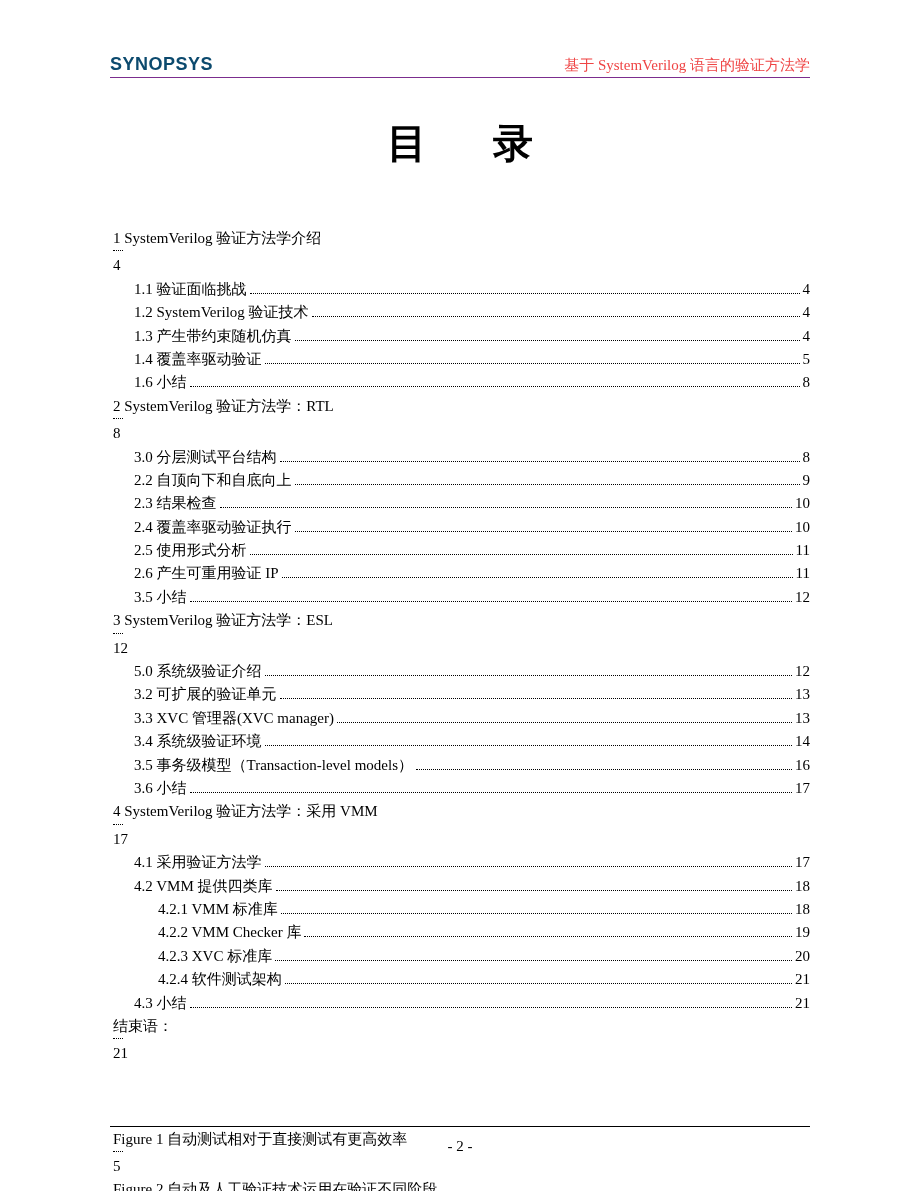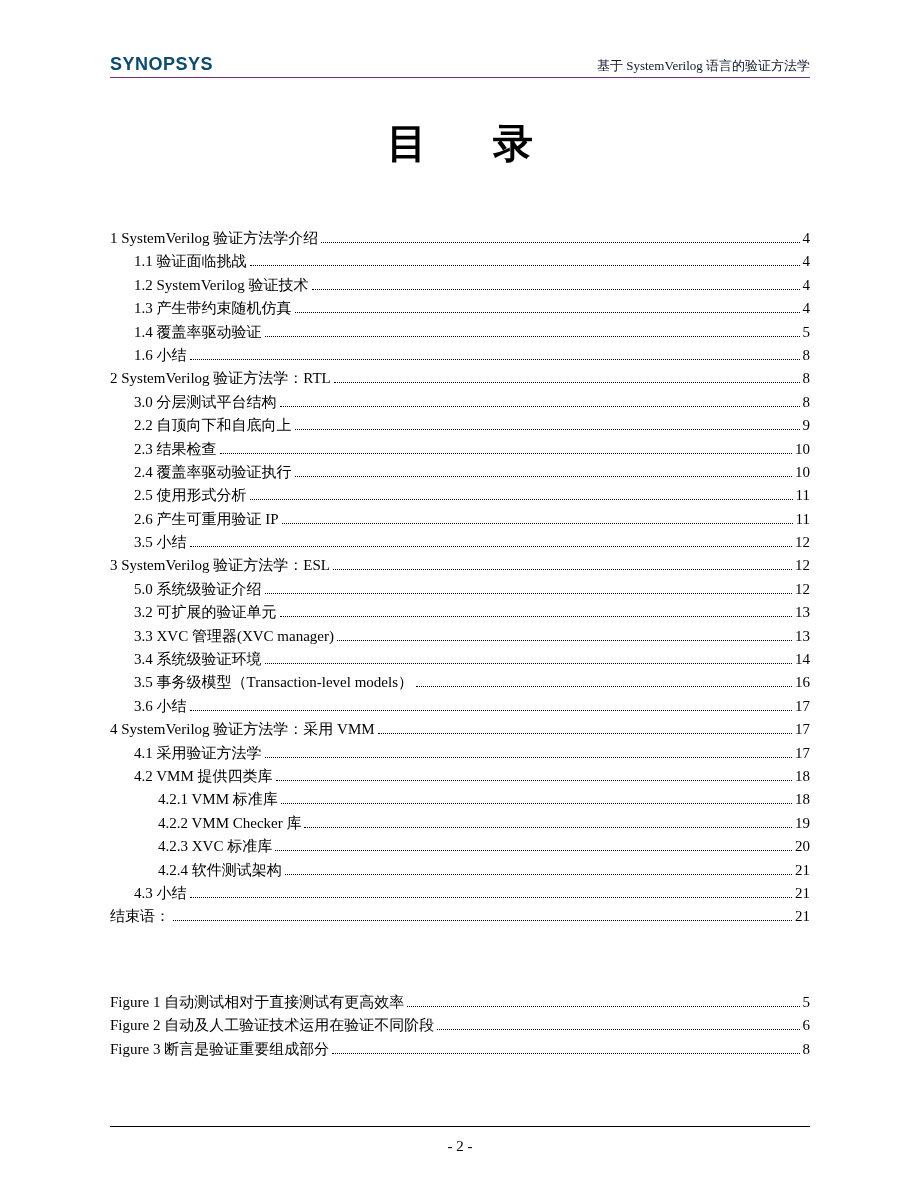--- a/index.html
+++ b/index.html
@@ -26,22 +26,22 @@
       margin-bottom: 38px;
     }
     .brand {
       color: #0c4a6e;
       font-weight: bold;
       font-size: 18px;
       font-family: Arial, sans-serif;
       letter-spacing: 0.5px;
     }
     .header-right {
-      color: #0f172a;
-      font-size: 13px;
+      color: #ef4444;
+      font-size: 15px;
       font-family: "SimSun", serif;
     }
     .toc-title {
       text-align: center;
       font-size: 40px;
       font-weight: bold;
       letter-spacing: 28px;
       margin-bottom: 56px;
       font-family: "SimSun", serif;
       padding-left: 28px;
@@ -60,21 +60,21 @@
     }
     .toc-leader {
       flex: 1;
       border-bottom: 1.5px dotted #000;
       margin: 0 3px 3px 3px;
       min-width: 10px;
     }
     .toc-page {
       flex-shrink: 0;
     }
-    .indent-0 { padding-left: 0; }
+    .indent-0 { padding-left: 0; flex-direction: column; }
     .indent-1 { padding-left: 24px; }
     .indent-2 { padding-left: 48px; font-family: Liberation Serif, serif; }
     .figures-gap {
       height: 62px;
     }
     .footer-rule {
       position: absolute;
       bottom: 64px;
       left: 110px;
       right: 110px;

